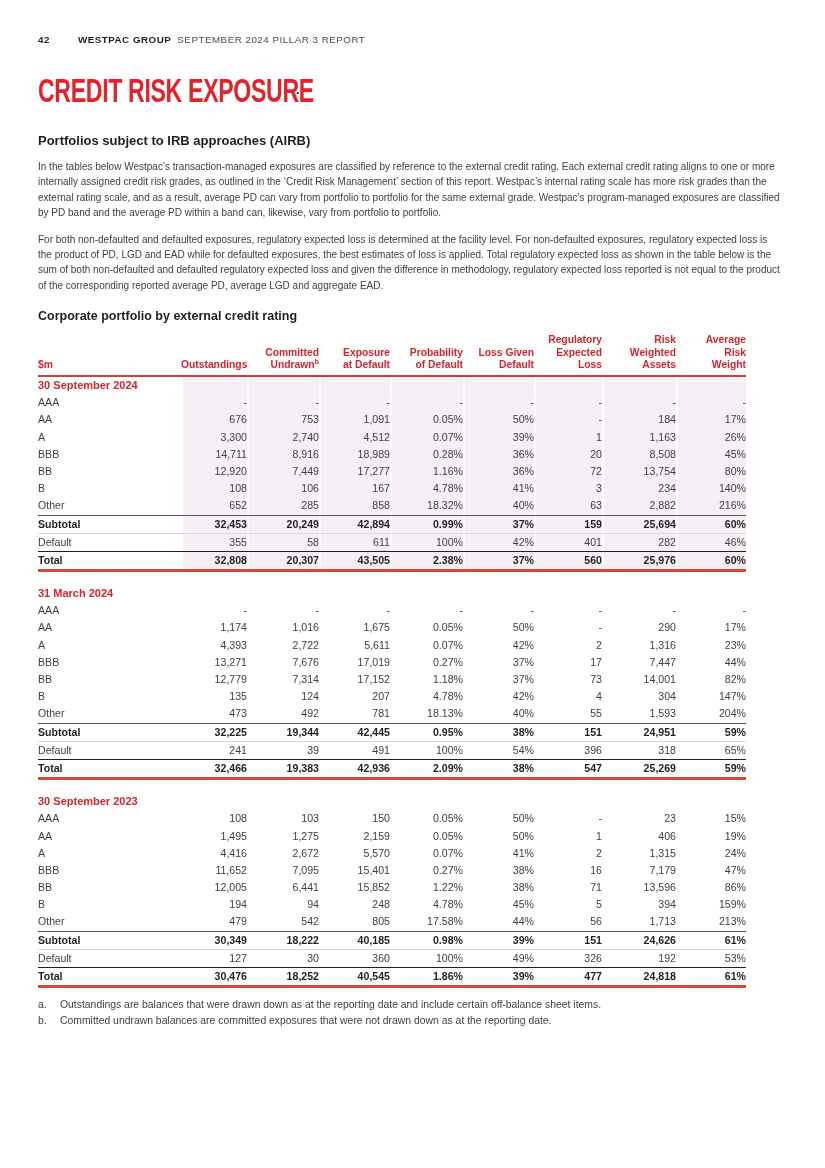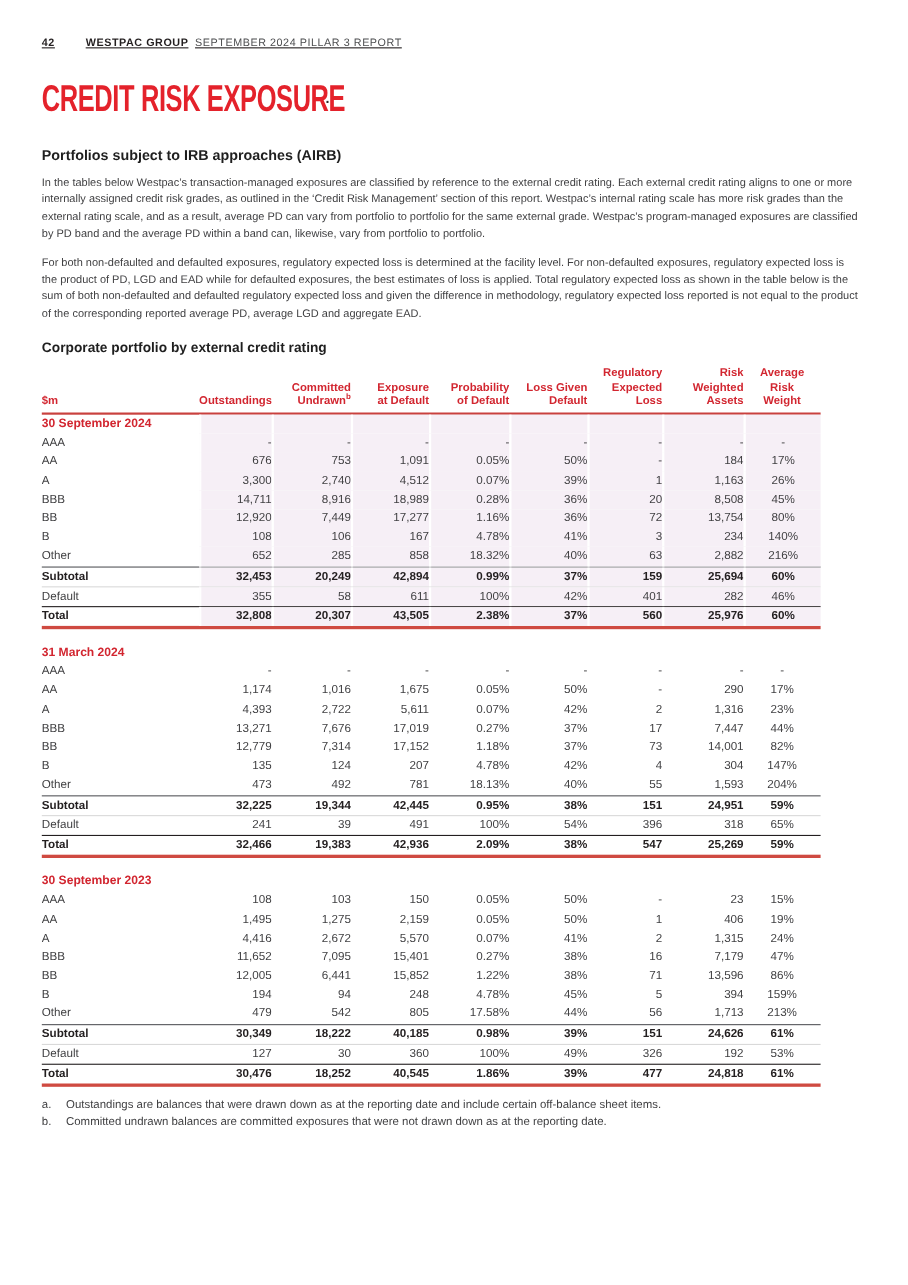--- a/index.html
+++ b/index.html
@@ -1,20 +1,20 @@
 <!DOCTYPE html>
 <html><head>
 <meta charset="utf-8">
 <style>
   html,body{margin:0;padding:0;background:#ffffff;}
   body{width:825px;height:1168px;font-family:"Liberation Sans",sans-serif;color:#3f3f41;overflow:hidden;}
   .page{position:relative;width:825px;height:1168px;box-sizing:border-box;padding:34px 0 0 38px;}
 
   
-  .doc-header{display:flex;align-items:flex-start;font-size:9.8px;letter-spacing:0.5px;color:#231f20;text-decoration:underline;}
+  .doc-header{display:flex;align-items:flex-start;font-size:9.8px;letter-spacing:0.5px;color:#231f20;}
   .doc-header .pageno{font-weight:bold;}
   .doc-header .brand{font-weight:bold;margin-left:28px;}
   .doc-header .report{margin-left:6px;color:#4d4e50;}
 
   
   .title-row{position:relative;margin-top:26px;height:38px;}
   .main-title{display:inline-block;font-size:34px;font-weight:bold;color:#e4222b;letter-spacing:-0.5px;white-space:nowrap;transform:scaleX(0.68);transform-origin:0 50%;}
   .title-dot{position:absolute;left:258px;top:11px;font-size:13px;font-weight:bold;color:#2b2b2b;}
 
   
@@ -26,21 +26,21 @@
   .credit-table{margin-top:11px;width:708px;font-size:10.6px;}
   .t-cell{box-sizing:border-box;text-align:right;height:100%;overflow:hidden;}
   .c0{flex:0 0 143px;text-align:left;}
   .c1{flex:0 0 66px;}
   .c2{flex:0 0 72px;}
   .c3{flex:0 0 71px;}
   .c4{flex:0 0 73px;}
   .c5{flex:0 0 71px;}
   .c6{flex:0 0 68px;}
   .c7{flex:0 0 74px;}
-  .c8{flex:0 0 70px;text-align:center;}
+  .c8{flex:0 0 70px;}
 
   .t-header{display:flex;align-items:flex-end;border-bottom:2px solid #c9413e;padding-bottom:3px;color:#d22630;font-weight:bold;font-size:10.3px;line-height:12.6px;}
   .t-header .t-cell{height:auto;}
   sup{font-size:7.3px;line-height:0;vertical-align:super;}
 
   .t-row{display:flex;height:17.2px;line-height:17.2px;}
   .sec-label{color:#d22630;font-weight:bold;font-size:11px;}
   .fw{font-weight:bold;color:#231f20;}
   .shaded{background:#f6eff6;border-left:2px solid #ffffff;}
 

